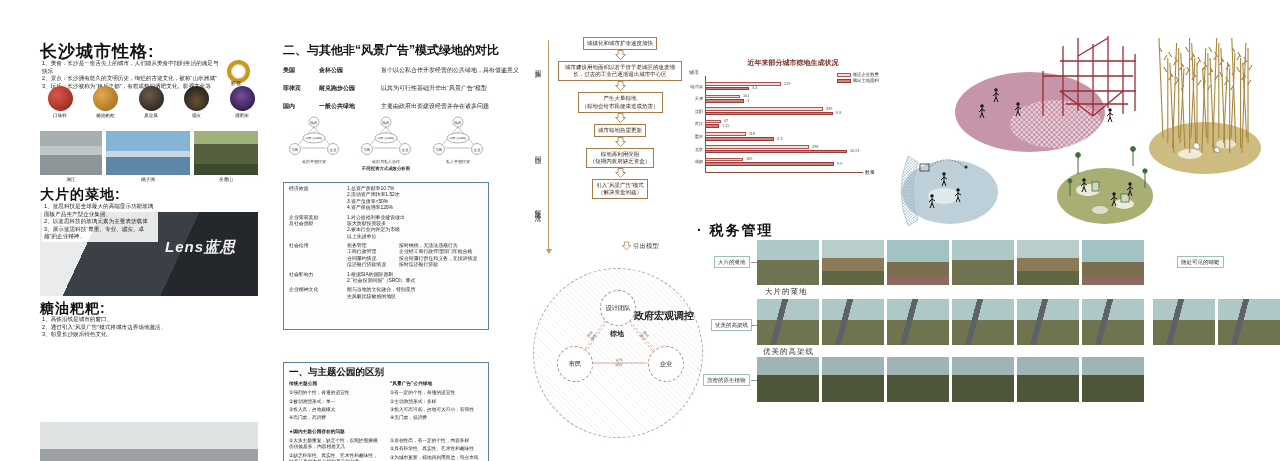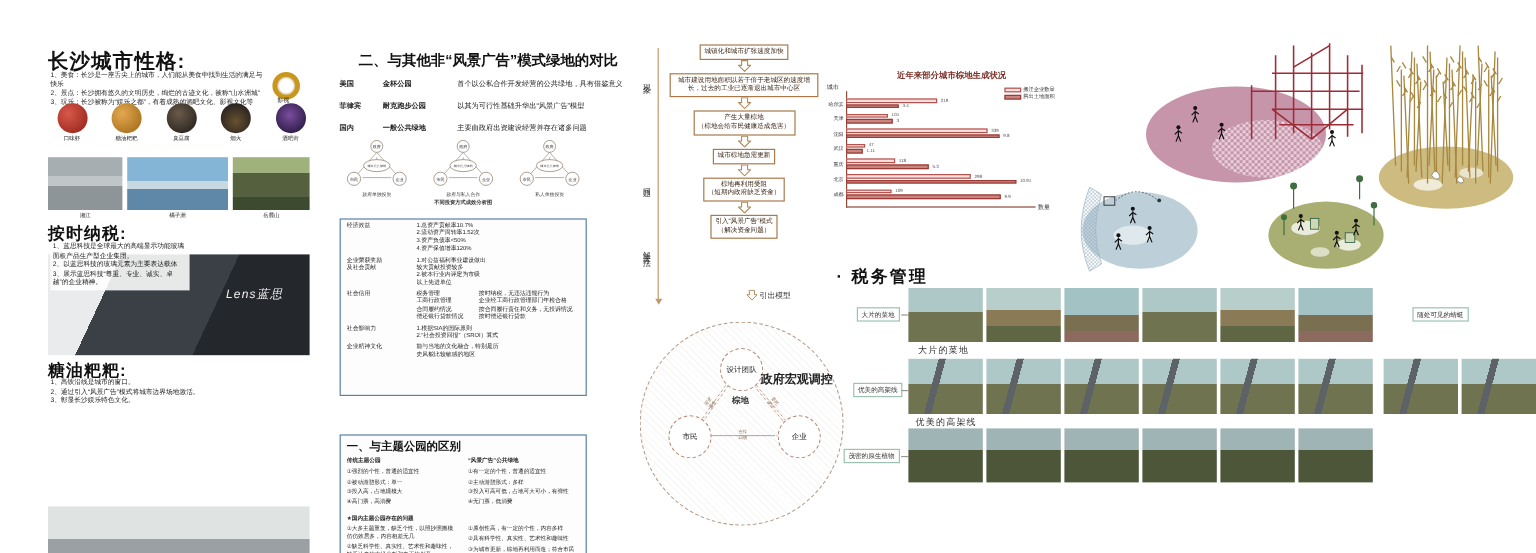--- a/index.html
+++ b/index.html
@@ -23,21 +23,21 @@
   .food-label{font-size:4.6px;margin-top:2px;text-align:center;white-space:nowrap;}
   #scene-row{display:flex;gap:4px;}
   .scene-item{display:flex;flex-direction:column;align-items:center;}
   .scene-photo{height:44px;}
   .s0{background:linear-gradient(#a7aeb2 0 35%,#c0c6c8 35% 55%,#8d9599 55%);}
   .s1{background:linear-gradient(#85b5d6 0 45%,#c8d8e0 45% 60%,#5e87a8 60%);}
   .s2{background:linear-gradient(#9fb27e 0 30%,#55603e 30% 75%,#3c4a30 75%);}
   .scene-label{font-size:4.6px;margin-top:2px;}
   .photo-strip{position:relative;}
   #lens-photo{background:linear-gradient(115deg,#e9ebec 0 24%,#3b4046 24% 62%,#24272b 62%);}
-  .lens-logo{position:absolute;right:22px;top:26px;color:#f2f2f2;font-size:10px;font-weight:normal;font-style:italic;letter-spacing:1px;}
+  .lens-logo{position:absolute;right:22px;top:26px;color:#f2f2f2;font-size:15px;font-weight:bold;font-style:italic;letter-spacing:1px;}
   #rail-photo{background:linear-gradient(#dfe4e2 0 26%,#9aa0a4 26% 42%,#6f8a52 42% 58%,#7d8184 58%);overflow:hidden;}
   .pts-on-photo{background:rgba(255,255,255,.88);padding:1px 2px;}
   
   #compare-title{font-size:12px;font-weight:bold;color:#111;}
   #compare-rows{display:grid;grid-template-columns:36px 62px 1fr;row-gap:9px;width:242px;font-size:6px;}
   .cmp-region,.cmp-park{font-weight:bold;}
   #invest{width:200px;}
   #invest-diagrams{display:flex;justify-content:space-between;}
   .invest-item{display:flex;flex-direction:column;align-items:center;}
   .invest-label{font-size:4px;color:#444;margin-top:1px;}
@@ -139,42 +139,42 @@
       <div class="scene-item">
         <div class="scene-photo s1" style="width: 84px;"></div>
         <div class="scene-label">橘子洲</div>
       </div>
       <div class="scene-item">
         <div class="scene-photo s2" style="width: 64px;"></div>
         <div class="scene-label">岳麓山</div>
       </div>
     </div>
 
-  <div class="abs mid-title" style="left:40px;top:186px;">按时纳税:</div>
+  <div class="abs mid-title" style="left:40px;top:186px;">大片的菜地:</div>
   <div class="abs photo-strip" id="lens-photo" style="left:40px;top:212px;width:218px;height:84px;">
     <div class="lens-logo">Lens蓝思</div>
   </div>
   <div class="abs tiny-list pts-on-photo" id="lens-points" style="left:42px;top:202px;width:112px;">
       <div class="tl-line">1、蓝思科技是全球最大的高端显示功能玻璃面板产品生产型企业集团。</div>
       <div class="tl-line">2、以蓝思科技的玻璃元素为主要表达载体</div>
       <div class="tl-line">3、展示蓝思科技“尊重、专业、诚实、卓越”的企业精神。</div>
     </div>
 
   <div class="abs mid-title" style="left:40px;top:300px;">糖油粑粑:</div>
   <div class="abs tiny-list" id="rail-points" style="left:42px;top:316px;width:195px;">
       <div class="tl-line">1、高铁沿线是城市的窗口。</div>
       <div class="tl-line">2、通过引入“风景广告”模式将城市边界场地激活。</div>
       <div class="tl-line">3、彰显长沙娱乐特色文化。</div>
     </div>
   <div class="abs photo-strip" id="rail-photo" style="left:40px;top:338px;width:218px;height:104px;">
     
     
   </div>
 
-  <div class="abs" id="compare-title" style="left:283px;top:42px;margin-left:16px;">二、与其他非“风景广告”模式绿地的对比</div>
+  <div class="abs" id="compare-title" style="left:283px;top:42px;">二、与其他非“风景广告”模式绿地的对比</div>
   <div class="abs" id="compare-rows" style="left:283px;top:66px;">
       <div class="cmp-region">美国</div>
       <div class="cmp-park">金杯公园</div>
       <div class="cmp-desc">首个以公私合作开发经营的公共绿地，具有借鉴意义</div>
       <div class="cmp-region">菲律宾</div>
       <div class="cmp-park">耐克跑步公园</div>
       <div class="cmp-desc">以其为可行性基础升华出“风景广告”模型</div>
       <div class="cmp-region">国内</div>
       <div class="cmp-park">一般公共绿地</div>
       <div class="cmp-desc">主要由政府出资建设经营并存在诸多问题</div>

